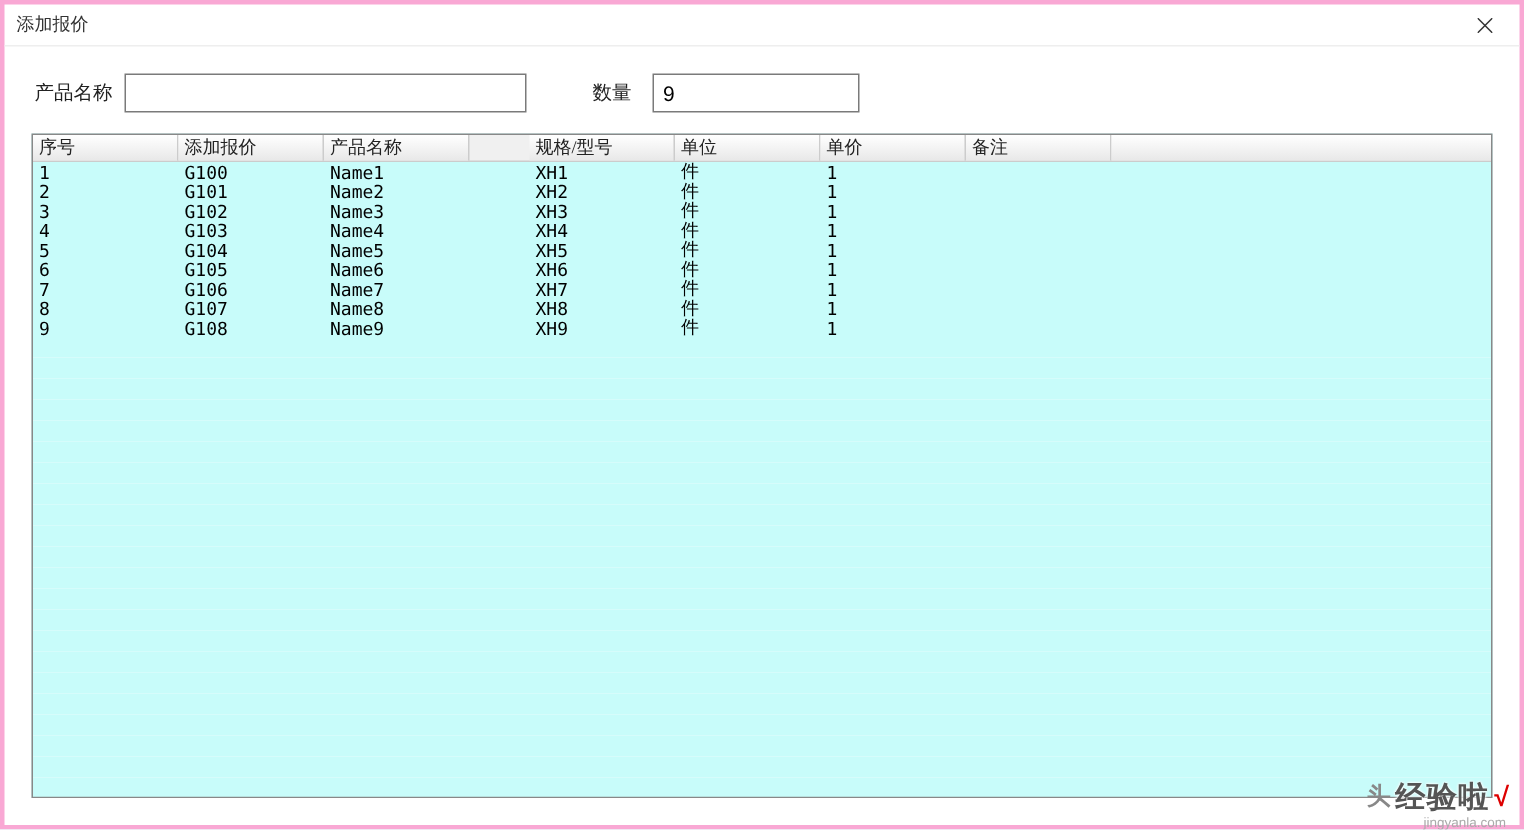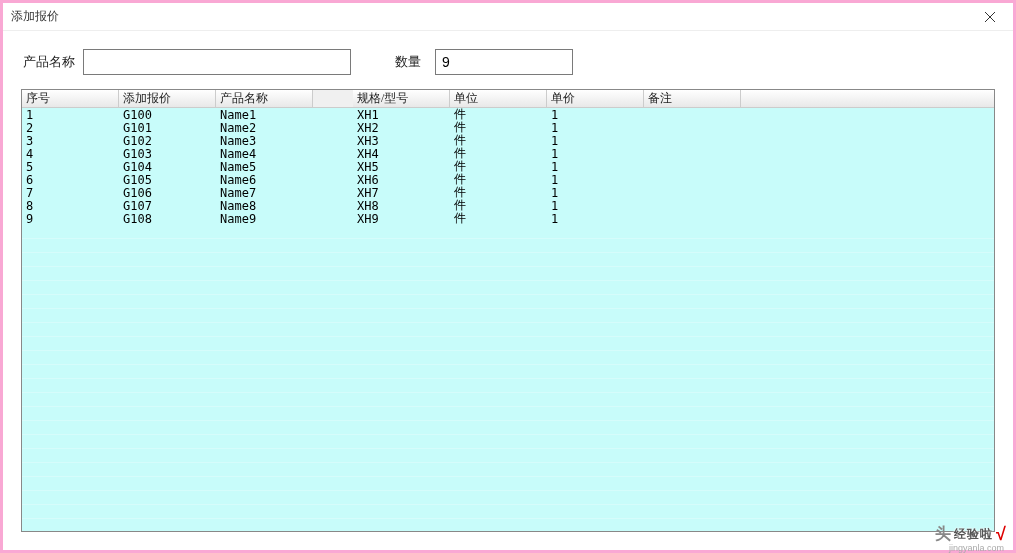--- a/index.html
+++ b/index.html
@@ -139,21 +139,21 @@
       gap: 3px;
       font-family: "Microsoft YaHei", sans-serif;
       color: #888;
     }
     .watermark-head {
       font-size: 16px;
       font-weight: bold;
       color: #888;
     }
     .watermark-text {
-      font-size: 12px;
+      font-size: 20px;
       font-weight: bold;
       letter-spacing: 1px;
       color: #555;
       text-shadow: 0 0 2px #fff, 0 0 2px #fff;
     }
     .watermark-check {
       color: #d00;
       font-size: 18px;
       font-weight: bold;
     }

